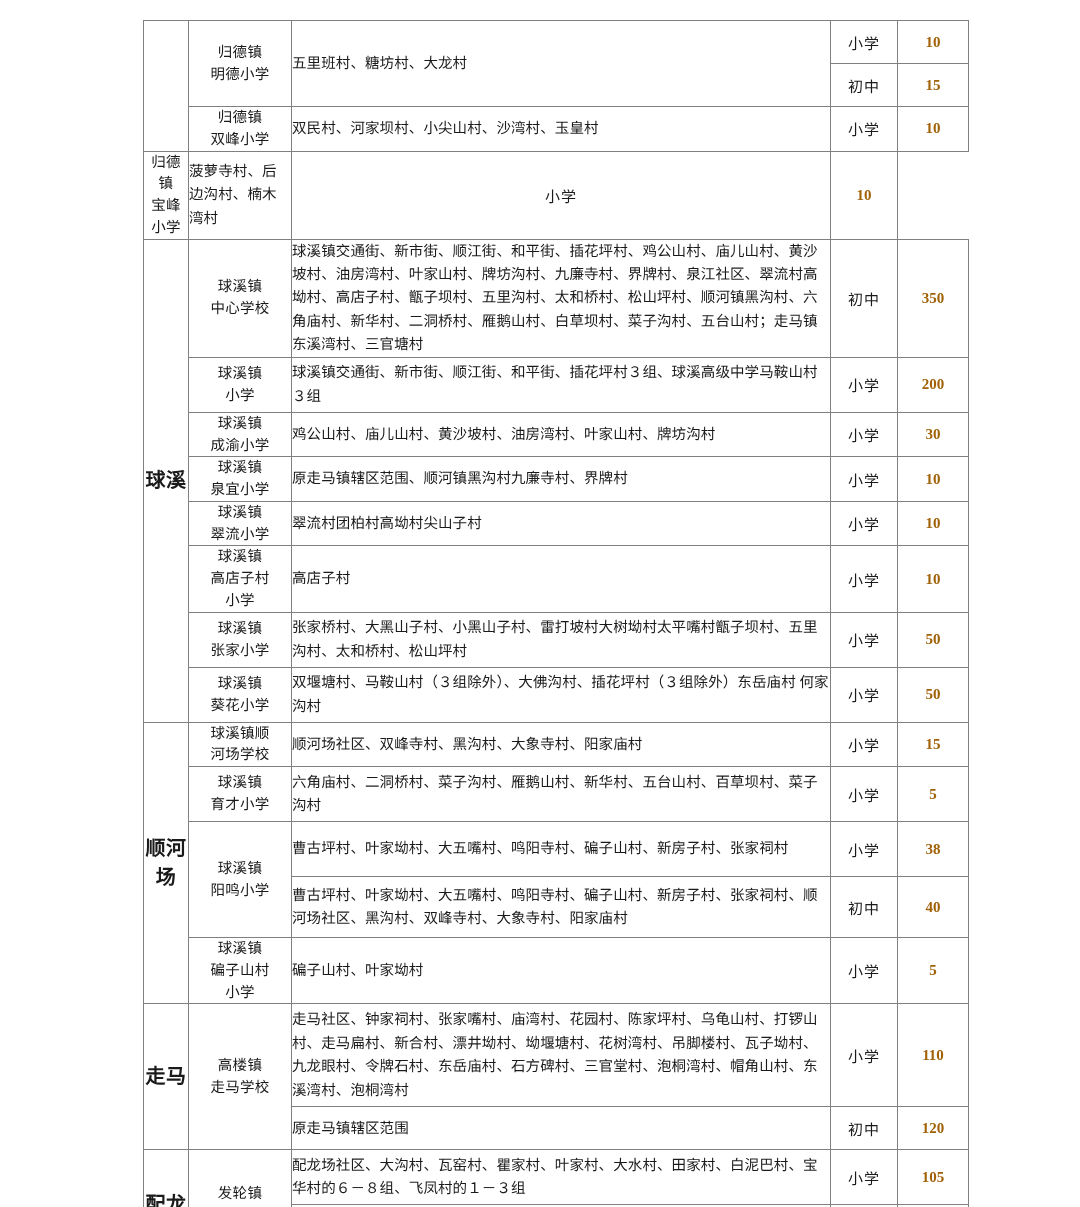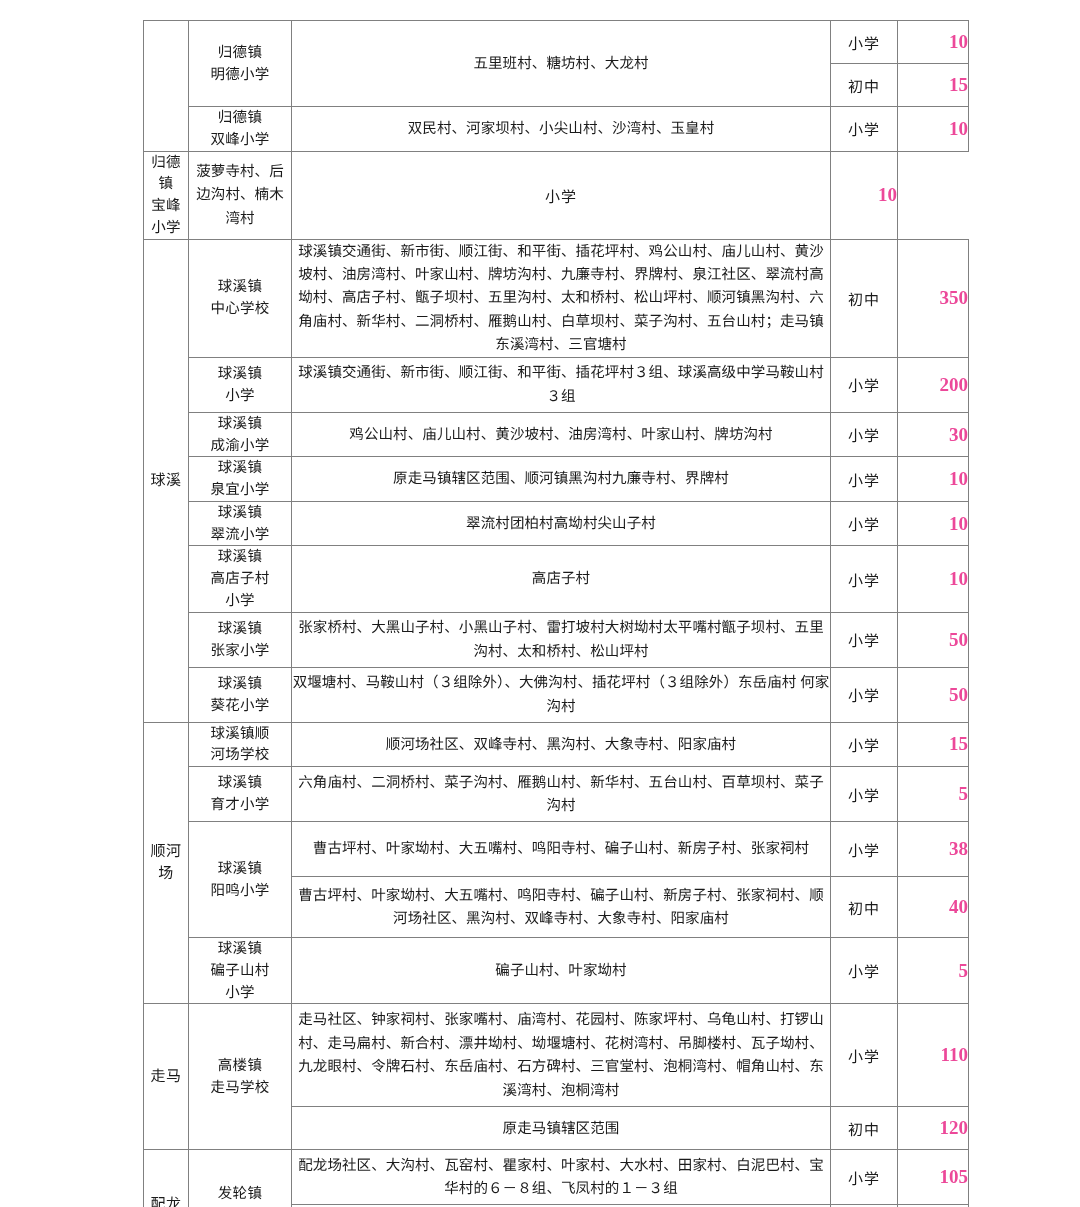--- a/index.html
+++ b/index.html
@@ -38,54 +38,55 @@
   }
   
   col.c-district { width: 45px; }
   col.c-school   { width: 103px; }
   col.c-villages { width: 539px; }
   col.c-stage    { width: 67px; }
   col.c-count    { width: 71px; }
 
   td.district-cell {
     text-align: center;
-    font-size: 15px;
+    font-size: 20px;
     line-height: 1.45;
     letter-spacing: 0.5px;
     color: #1a1a1a;
+    font-weight: bold;
   }
   td.school-cell {
     text-align: center;
     font-size: 14.5px;
     line-height: 1.5;
     letter-spacing: 0.3px;
     padding: 4px 2px;
     color: #1a1a1a;
   }
   td.villages-cell {
-    text-align: center;
+    text-align: left;
     font-size: 14.5px;
     line-height: 1.62;
     padding: 5px 7px 5px 8px;
     letter-spacing: 0.1px;
     color: #1a1a1a;
     word-break: break-all;
   }
   td.stage-cell {
     text-align: center;
     font-size: 15px;
     letter-spacing: 1px;
     color: #1a1a1a;
   }
   td.count-cell {
-    text-align: right;
-    font-size: 19px;
+    text-align: center;
+    font-size: 15px;
     font-weight: bold;
     font-family: "Liberation Serif", "DejaVu Serif", serif;
-    color: #ec4899;
+    color: #a16207;
   }
 </style>
 </head>
 <body>
 
 <div class="page">
   <table class="district-table">
     <colgroup>
       <col class="c-district">
       <col class="c-school">

